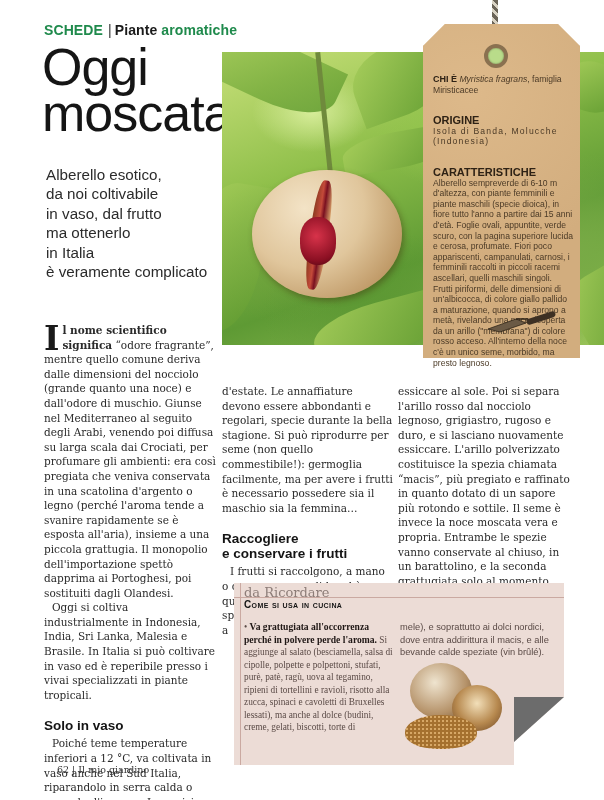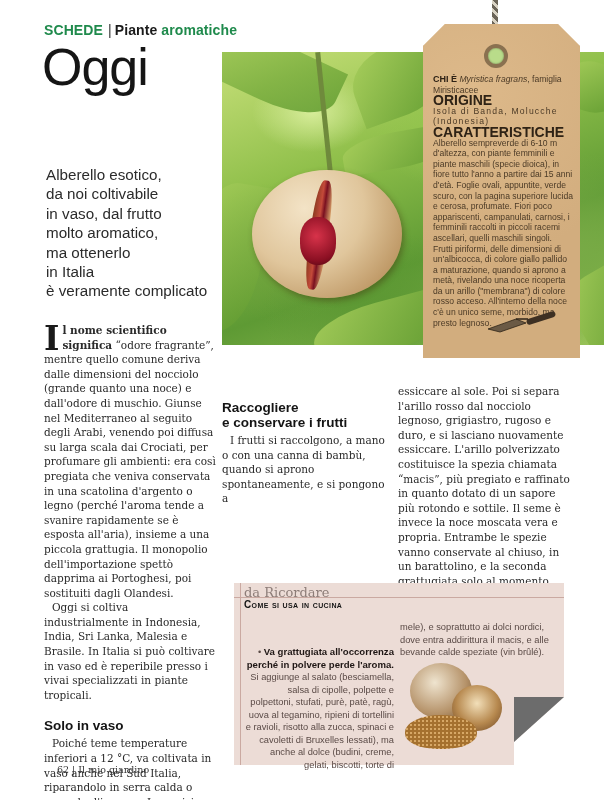--- a/index.html
+++ b/index.html
@@ -37,21 +37,21 @@
 
   
   .string { position: absolute; left: 492px; top: 0; width: 6px; height: 50px; background: repeating-linear-gradient(45deg, #6b6458 0 3px, #d9d3c4 3px 6px); }
   .tag { position: absolute; left: 423px; top: 24px; width: 157px; height: 334px;
     background: radial-gradient(circle at 30% 20%, #ddb98a, transparent 60%), #d2ad7e;
     clip-path: polygon(22px 0, 135px 0, 157px 22px, 157px 334px, 0 334px, 0 22px);
     box-shadow: 0 2px 4px rgba(0,0,0,0.2); }
   .eyelet { position: absolute; left: 484px; top: 44px; width: 24px; height: 24px; border-radius: 50%; background: #b9dc8a; border: 4px solid #8a7150; box-shadow: inset 0 0 2px rgba(0,0,0,0.4); }
   .tag-text { position: absolute; left: 433px; top: 74px; width: 140px; font-family: Liberation Sans, sans-serif; font-size: 8.6px; line-height: 10.6px; color: #4b3a26; }
   .tag-text .lbl { font-weight: bold; color: #2e2215; font-size: 9px; }
-  .tag-text .lbl-head { display: block; font-weight: bold; color: #2e2215; font-size: 14px; }
+  .tag-text .lbl-head { display: block; font-weight: bold; color: #2e2215; font-size: 11px; margin-top: 20px; }
   .tag-text .origin { letter-spacing: 1.2px; }
   .tag-text i { font-style: italic; }
   .trowel { position: absolute; left: 486px; top: 307px; width: 74px; height: 26px; }
 
   
   .col { position: absolute; font-size: 10.5px; line-height: 14.6px; color: #2a2a2a; }
   .col p { text-indent: 0; }
   .col p.ind { text-indent: 8px; }
   .col1 { left: 44px; top: 323px; width: 172px; }
   .col2 { left: 222px; top: 384px; width: 172px; }
@@ -62,46 +62,46 @@
   .endmark { display: inline-block; width: 6px; height: 6px; border-radius: 50%; background: #1f8a4c; margin-left: 4px; vertical-align: middle; }
 
   
   .box { position: absolute; left: 234px; top: 583px; width: 330px; height: 182px; background: #ecdcd6; }
   .box-fold { position: absolute; left: 514px; top: 697px; width: 50px; height: 45px; background: #6c6c6c; clip-path: polygon(0 0, 100% 0, 0 100%); }
   .box-fold-cut { position: absolute; left: 514px; top: 697px; width: 90px; height: 70px; background: #fff; clip-path: polygon(50px 0, 90px 0, 90px 70px, 0 70px, 0 45px); }
   .box-vline { position: absolute; left: 240px; top: 583px; width: 1px; height: 182px; background: #caa9a1; }
   .box-hline { position: absolute; left: 234px; top: 597px; width: 330px; height: 1px; background: #caa9a1; }
   .box-tag { position: absolute; left: 244px; top: 585px; font-size: 13px; color: #8d7d78; }
   .box-title { position: absolute; left: 244px; top: 599px; font-family: "Liberation Sans", sans-serif; font-weight: bold; font-size: 10px; color: #151515; letter-spacing: 0.4px; font-variant: small-caps; }
-  .box-col1 { position: absolute; left: 244px; top: 646px; width: 150px; font-family: Liberation Sans, sans-serif; font-size: 9.3px; line-height: 12.5px; color: #5a4a46; text-align: right; }
+  .box-col1 { position: absolute; left: 244px; top: 621px; width: 150px; font-family: Liberation Serif, serif; font-size: 9.3px; line-height: 12.5px; color: #5a4a46; }
   .box-col1 b { color: #1f1715; font-size: 9.6px; }
   .box-col2 { position: absolute; left: 400px; top: 621px; width: 160px; font-family: "Liberation Sans", sans-serif; font-size: 9.3px; line-height: 12.5px; color: #5a4a46; }
   .nutmeg { position: absolute; border-radius: 50%; }
   .nut1 { left: 410px; top: 663px; width: 62px; height: 56px; background: radial-gradient(circle at 40% 35%, #efe4cf, #b59269 60%, #6b4c2a); }
   .nut2 { left: 452px; top: 685px; width: 50px; height: 46px; background: radial-gradient(circle at 50% 40%, #f2dfb9, #b7894f 55%, #6a4321); }
   .grated { position: absolute; left: 405px; top: 715px; width: 72px; height: 34px; border-radius: 50% 50% 45% 45%; background: radial-gradient(circle, #d7a866 0 1.2px, #a5712f 1.3px) 0 0/4px 4px; }
 
   .folio { position: absolute; left: 44px; top: 764px; font-size: 9.5px; color: #333; margin-left: 13px; }
 </style>
 </head>
 <body>
 
 <div class="kicker">
   <span class="k1">SCHEDE</span><span class="sep">|</span><span class="k2">Piante</span> <span class="k3">aromatiche</span>
 </div>
 
 <h1 class="title">
   <div>Oggi</div>
+  <div>moscata</div>
 </h1>
 
 <div class="deck">
   <div>Alberello esotico,</div>
   <div>da noi coltivabile</div>
   <div>in vaso, dal frutto</div>
-  <div>molto aromatico,</div>
   <div>ma ottenerlo</div>
   <div>in Italia</div>
   <div>è veramente complicato</div>
 </div>
 
 <div class="photo">
   <div class="leaf" style="left:-20px; top:-10px; width:140px; height:60px; transform:rotate(25deg);"></div>
   <div class="leaf" style="left:130px; top:-6px; width:90px; height:70px; transform:rotate(-20deg);"></div>
   <div class="leaf" style="left:120px; top:80px; width:110px; height:36px; transform:rotate(-10deg);"></div>
   <div class="leaf" style="left:-30px; top:130px; width:70px; height:150px; transform:rotate(10deg); opacity:0.7;"></div>
@@ -136,20 +136,21 @@
 <div class="col col1">
   <p>
     <span class="dropcap">I</span><span class="lead">l nome scientifico significa</span><span> “odore fragrante”, mentre quello comune deriva dalle dimensioni del nocciolo (grande quanto una noce) e dall'odore di muschio. Giunse nel Mediterraneo al seguito degli Arabi, venendo poi diffusa su larga scala dai Crociati, per profumare gli ambienti: era così pregiata che veniva conservata in una scatolina d'argento o legno (perché l'aroma tende a svanire rapidamente se è esposta all'aria), insieme a una piccola grattugia. Il monopolio dell'importazione spettò dapprima ai Portoghesi, poi sostituiti dagli Olandesi.</span>
   </p>
   <p class="ind">Oggi si coltiva industrialmente in Indonesia, India, Sri Lanka, Malesia e Brasile. In Italia si può coltivare in vaso ed è reperibile presso i vivai specializzati in piante tropicali.</p>
   <h3 class="subhead">Solo in vaso</h3>
   <p class="ind">Poiché teme temperature inferiori a 12 °C, va coltivata in vaso anche nel Sud Italia, riparandolo in serra calda o veranda d'inverno. La posizione migliore è in pieno sole. Il substrato deve essere molto fertile, per es. un terriccio da orto, sempre leggermente umido ma molto ben drenato. Bisogna inoltre vaporizzare la pianta più volte al giorno, soprattutto</p>
 </div>
 
 <div class="col col2">
+  <p>d'estate. Le annaffiature devono essere abbondanti e regolari, specie durante la bella stagione. Si può riprodurre per seme (non quello commestibile!): germoglia facilmente, ma per avere i frutti è necessario possedere sia il maschio sia la femmina…</p>
   <h3 class="subhead">
     <div>Raccogliere</div>
     <div>e conservare i frutti</div>
   </h3>
   <p class="ind">I frutti si raccolgono, a mano o con una canna di bambù, quando si aprono spontaneamente, e si pongono a</p>
 </div>
 
 <div class="col col3">
   <p><span>essiccare al sole. Poi si separa l'arillo rosso dal nocciolo legnoso, grigiastro, rugoso e duro, e si lasciano nuovamente essiccare. L'arillo polverizzato costituisce la spezia chiamata “macis”, più pregiato e raffinato in quanto dotato di un sapore più rotondo e sottile. Il seme è invece la noce moscata vera e propria. Entrambe le spezie vanno conservate al chiuso, in un barattolino, e la seconda grattugiata solo al momento dell'uso, per non perdere l'aroma volatile.</span><span class="endmark"></span></p>
 </div>

